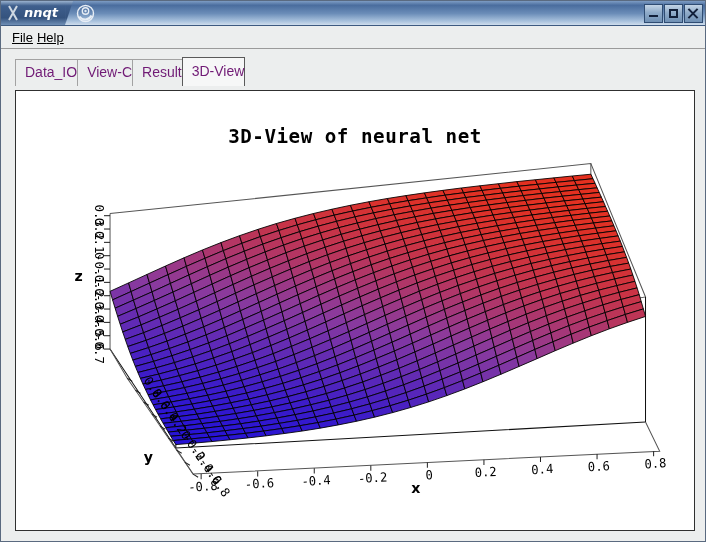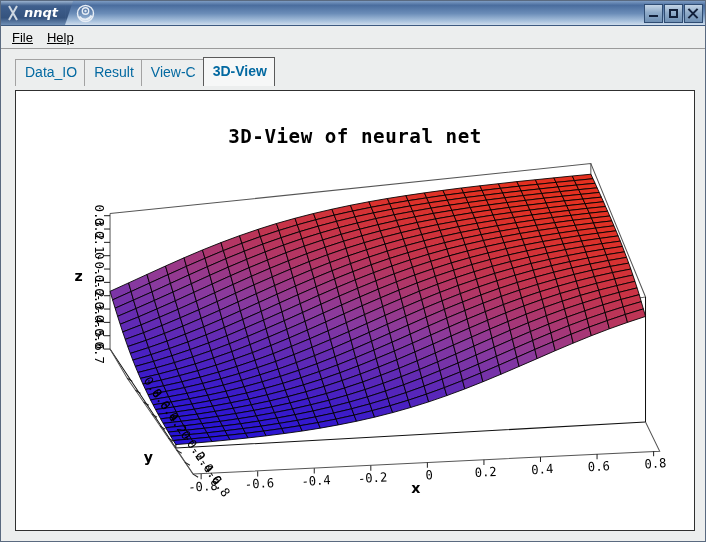--- a/index.html
+++ b/index.html
@@ -75,57 +75,57 @@
     content:"";position:absolute;left:4px;top:-1px;width:2px;height:13px;background:#12203a;
   }
   .gl-close:before{transform:rotate(45deg);}
   .gl-close:after{transform:rotate(-45deg);}
 
   
   .menubar{
     flex:0 0 22px;height:22px;
     background:#eceeee;
     display:flex;align-items:center;
-    padding-left:9px;gap:10px;
+    padding-left:9px;
     border-bottom:1px solid #9a9a9a;
     text-decoration:underline;
   }
   .menu-item{
     font-size:13px;color:#000;cursor:default;
     font-family:"Liberation Sans",sans-serif;
     padding:1px 2px;
   }
   .menu-item u{text-decoration:underline;}
 
   
   .tabstrip-wrap{
     flex:0 0 auto;background:#eceeee;padding:8px 0 0 14px;
     position:relative;
   }
   .tabstrip{
     display:flex;align-items:flex-end;position:relative;z-index:2;
   }
   .tab{
-    font-size:14px;color:#0369a1;
+    font-size:14px;color:#701a75;
     font-family:"Liberation Sans",sans-serif;
-    padding:4px 7px 5px 9px;
+    padding:4px 0 5px 9px;
     background:#eceeee;
     border:1px solid #a2a2a2;
     border-bottom:none;
     margin-right:-1px;
     cursor:pointer;
     position:relative;
     line-height:17px;
   }
   .tab.active{
     background:#f6f7f7;
     border-color:#5a5a5a;
     padding-top:5px;padding-bottom:6px;
     z-index:3;
-    font-weight:bold;
+    font-weight:normal;
   }
 
   
   .panel{
     flex:1 1 auto;margin:4px 10px 10px 14px;
     background:#ffffff;
     border:1px solid #303030;
     position:relative;
     box-sizing:border-box;
   }
@@ -186,22 +186,22 @@
   </div>
 
   <div class="menubar">
     <div class="menu-item"><u>F</u><span>ile</span></div>
     <div class="menu-item"><u>H</u><span>elp</span></div>
   </div>
 
   <div class="tabstrip-wrap">
     <div class="tabstrip">
       <div class="tab"><span>Data_IO</span></div>
+      <div class="tab"><span>View-C</span></div>
       <div class="tab"><span>Result</span></div>
-      <div class="tab"><span>View-C</span></div>
       <div class="tab active"><span>3D-View</span></div>
     </div>
   </div>
 
   <div class="panel">
     <div class="panel-inner">
       <svg class="plot-svg" viewBox="0 0 654 406" preserveAspectRatio="none">
         <defs>
           <clipPath id="surfclip">
               <rect x="0" y="0" width="654" height="406"></rect>

